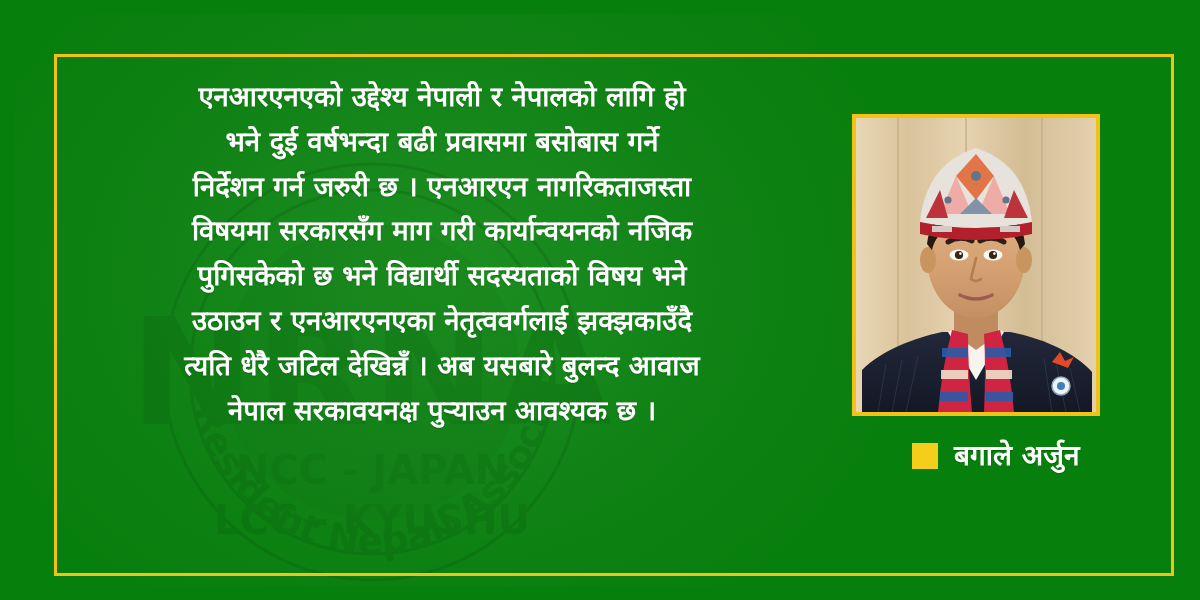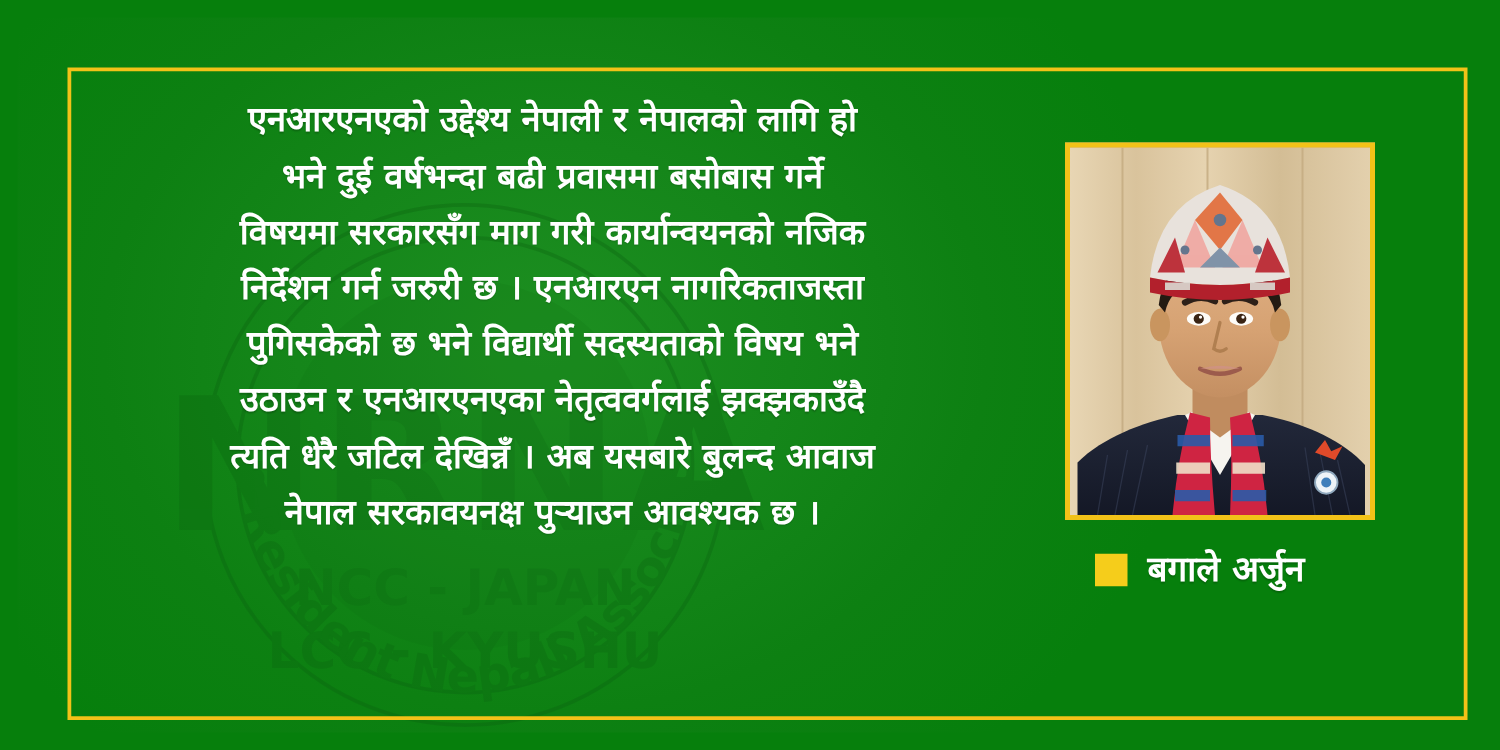--- a/index.html
+++ b/index.html
@@ -91,21 +91,21 @@
     box-sizing: border-box;
     background: #d9b88a;
     overflow: hidden;
     z-index: 5;
   }
   .portrait-wrap svg { display: block; width: 100%; height: 100%; }
 
   
   .byline {
     position: absolute;
-    left: 862px;
+    left: 898px;
     top: 428px;
     display: flex;
     align-items: center;
     gap: 16px;
     z-index: 5;
   }
   .byline-bullet {
     width: 26px;
     height: 26px;
     background: #f5cd1b;
@@ -144,22 +144,22 @@
           <textPath href="#wmArcBottom" startOffset="50%" text-anchor="middle">Non-Resident Nepali Association</textPath>
         </text>
       </svg>
     </div>
 
     <div class="gold-frame"></div>
 
     <div class="quote-block">
       <div class="quote-line">एनआरएनएको उद्देश्य नेपाली र नेपालको लागि हो</div>
       <div class="quote-line">भने दुई वर्षभन्दा बढी प्रवासमा बसोबास गर्ने</div>
+      <div class="quote-line">निर्देशन गर्न जरुरी छ । एनआरएन नागरिकताजस्ता</div>
       <div class="quote-line">विषयमा सरकारसँग माग गरी कार्यान्वयनको नजिक</div>
-      <div class="quote-line">निर्देशन गर्न जरुरी छ । एनआरएन नागरिकताजस्ता</div>
       <div class="quote-line">पुगिसकेको छ भने विद्यार्थी सदस्यताको विषय भने</div>
       <div class="quote-line">उठाउन र एनआरएनएका नेतृत्ववर्गलाई झक्झकाउँदै</div>
       <div class="quote-line">त्यति धेरै जटिल देखिन्नँ । अब यसबारे बुलन्द आवाज</div>
       <div class="quote-line">नेपाल सरकावयनक्ष पुऱ्याउन आवश्यक छ ।</div>
     </div>
 
     <div class="portrait-wrap">
       <svg viewBox="0 0 240 294" preserveAspectRatio="xMidYMid slice" xmlns="http://www.w3.org/2000/svg" aria-hidden="true">
         <defs>
           <linearGradient id="wood" x1="0" y1="0" x2="1" y2="0">

